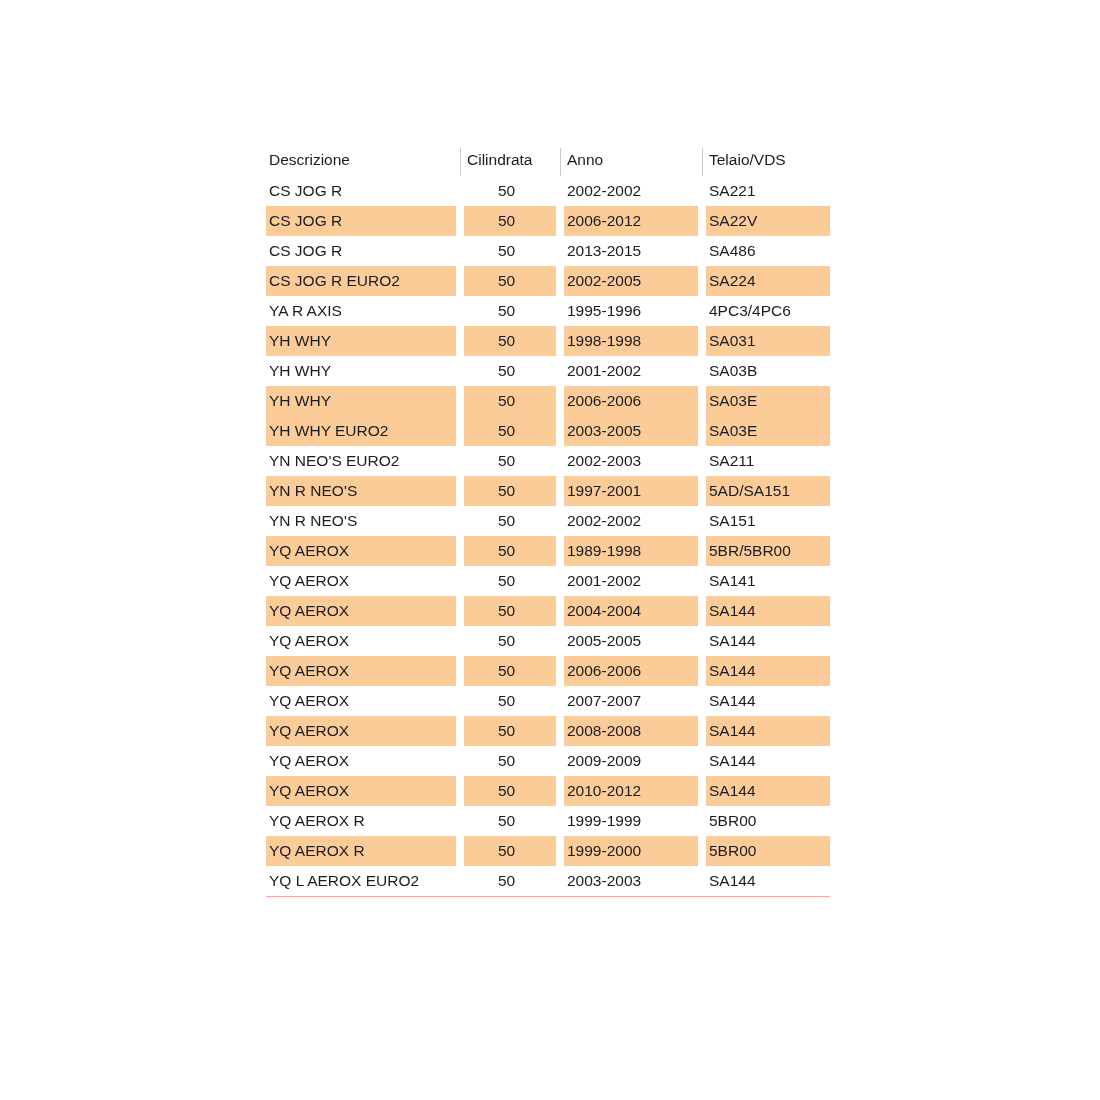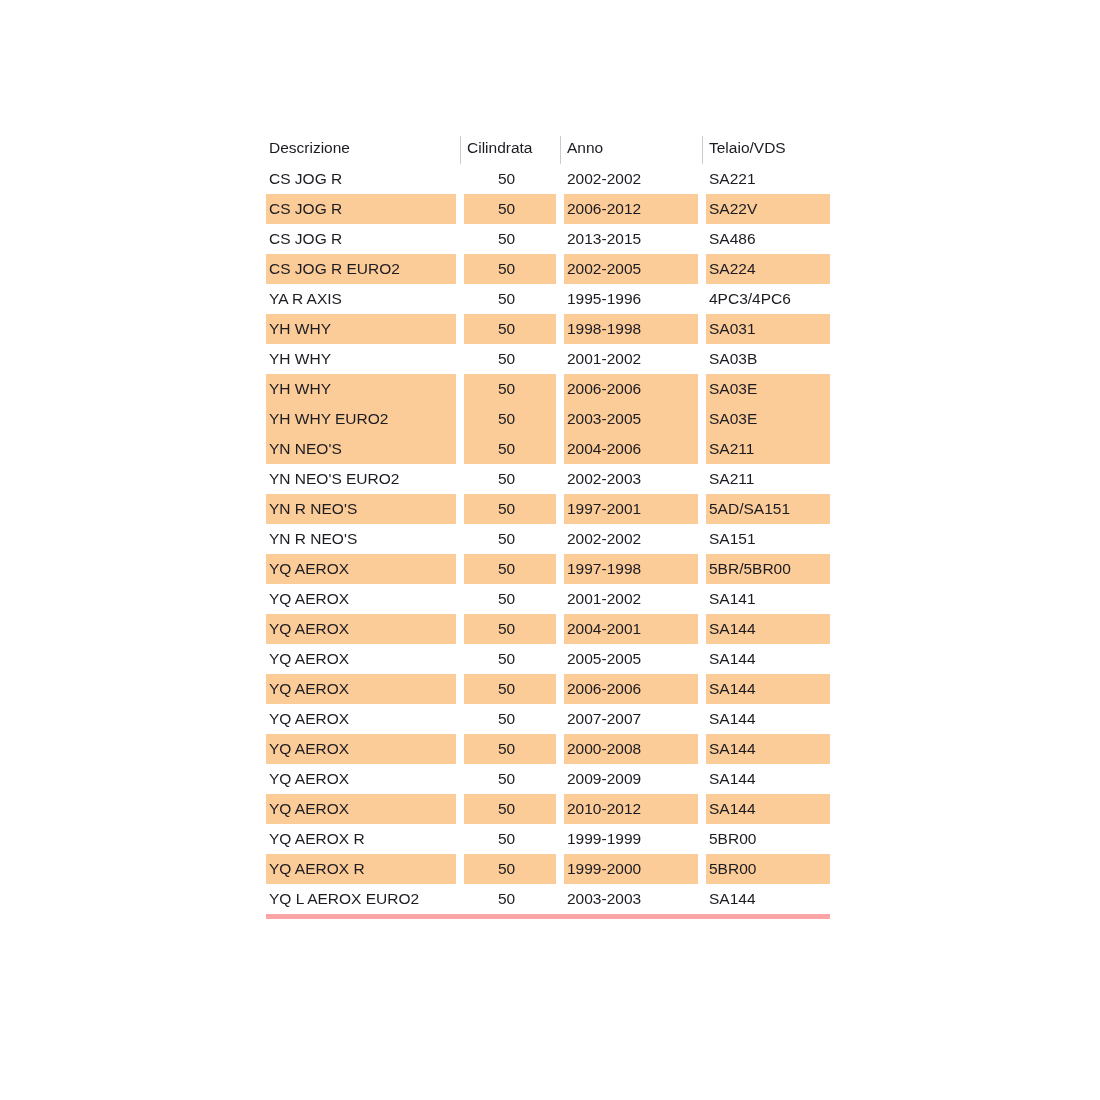--- a/index.html
+++ b/index.html
@@ -11,21 +11,21 @@
     width: 1100px;
     height: 1100px;
     background: #ffffff;
     font-family: "Liberation Sans", sans-serif;
     overflow: hidden;
   }
 
   #table-wrap {
     position: absolute;
     left: 266px;
-    top: 132px;
+    top: 144px;
     width: 564px;
   }
 
   table.compat {
     border-collapse: separate;
     border-spacing: 0;
     width: 564px;
     table-layout: fixed;
     font-size: 15.5px;
     color: #1b1b22;
@@ -111,21 +111,21 @@
   }
   tbody tr.hl td.gap::before {
     content: "";
     position: absolute;
     inset: 0;
     background: #ffffff;
   }
 
   
   tbody tr:last-child td {
-    border-bottom: 5px solid #fca5a5;
+    border-bottom: 1px solid #fca5a5;
   }
   
   thead th {
     border-bottom: 0;
   }
 
   
   tbody td.gap::after {
     content: "";
     position: absolute;
@@ -231,38 +231,29 @@
         </tr>
         <tr class="hl">
           <td class="cell">YH WHY EURO2</td>
           <td class="gap"></td>
           <td class="cell num">50</td>
           <td class="gap"></td>
           <td class="cell">2003-2005</td>
           <td class="gap"></td>
           <td class="cell">SA03E</td>
         </tr>
-        <tr class="hl">
-          <td class="cell">YN NEO'S</td>
-          <td class="gap"></td>
-          <td class="cell num">50</td>
-          <td class="gap"></td>
-          <td class="cell">2004-2006</td>
+        <tr>
+          <td class="cell">YN NEO'S EURO2</td>
+          <td class="gap"></td>
+          <td class="cell num">50</td>
+          <td class="gap"></td>
+          <td class="cell">2002-2003</td>
           <td class="gap"></td>
           <td class="cell">SA211</td>
         </tr>
-        <tr>
-          <td class="cell">YN NEO'S EURO2</td>
-          <td class="gap"></td>
-          <td class="cell num">50</td>
-          <td class="gap"></td>
-          <td class="cell">2002-2003</td>
-          <td class="gap"></td>
-          <td class="cell">SA211</td>
-        </tr>
         <tr class="hl">
           <td class="cell">YN R NEO'S</td>
           <td class="gap"></td>
           <td class="cell num">50</td>
           <td class="gap"></td>
           <td class="cell">1997-2001</td>
           <td class="gap"></td>
           <td class="cell">5AD/SA151</td>
         </tr>
         <tr>
@@ -272,39 +263,39 @@
           <td class="gap"></td>
           <td class="cell">2002-2002</td>
           <td class="gap"></td>
           <td class="cell">SA151</td>
         </tr>
         <tr class="hl">
           <td class="cell">YQ AEROX</td>
           <td class="gap"></td>
           <td class="cell num">50</td>
           <td class="gap"></td>
-          <td class="cell">1997-1998</td>
+          <td class="cell">1989-1998</td>
           <td class="gap"></td>
           <td class="cell">5BR/5BR00</td>
         </tr>
         <tr>
           <td class="cell">YQ AEROX</td>
           <td class="gap"></td>
           <td class="cell num">50</td>
           <td class="gap"></td>
           <td class="cell">2001-2002</td>
           <td class="gap"></td>
           <td class="cell">SA141</td>
         </tr>
         <tr class="hl">
           <td class="cell">YQ AEROX</td>
           <td class="gap"></td>
           <td class="cell num">50</td>
           <td class="gap"></td>
-          <td class="cell">2004-2001</td>
+          <td class="cell">2004-2004</td>
           <td class="gap"></td>
           <td class="cell">SA144</td>
         </tr>
         <tr>
           <td class="cell">YQ AEROX</td>
           <td class="gap"></td>
           <td class="cell num">50</td>
           <td class="gap"></td>
           <td class="cell">2005-2005</td>
           <td class="gap"></td>
@@ -326,21 +317,21 @@
           <td class="gap"></td>
           <td class="cell">2007-2007</td>
           <td class="gap"></td>
           <td class="cell">SA144</td>
         </tr>
         <tr class="hl">
           <td class="cell">YQ AEROX</td>
           <td class="gap"></td>
           <td class="cell num">50</td>
           <td class="gap"></td>
-          <td class="cell">2000-2008</td>
+          <td class="cell">2008-2008</td>
           <td class="gap"></td>
           <td class="cell">SA144</td>
         </tr>
         <tr>
           <td class="cell">YQ AEROX</td>
           <td class="gap"></td>
           <td class="cell num">50</td>
           <td class="gap"></td>
           <td class="cell">2009-2009</td>
           <td class="gap"></td>

